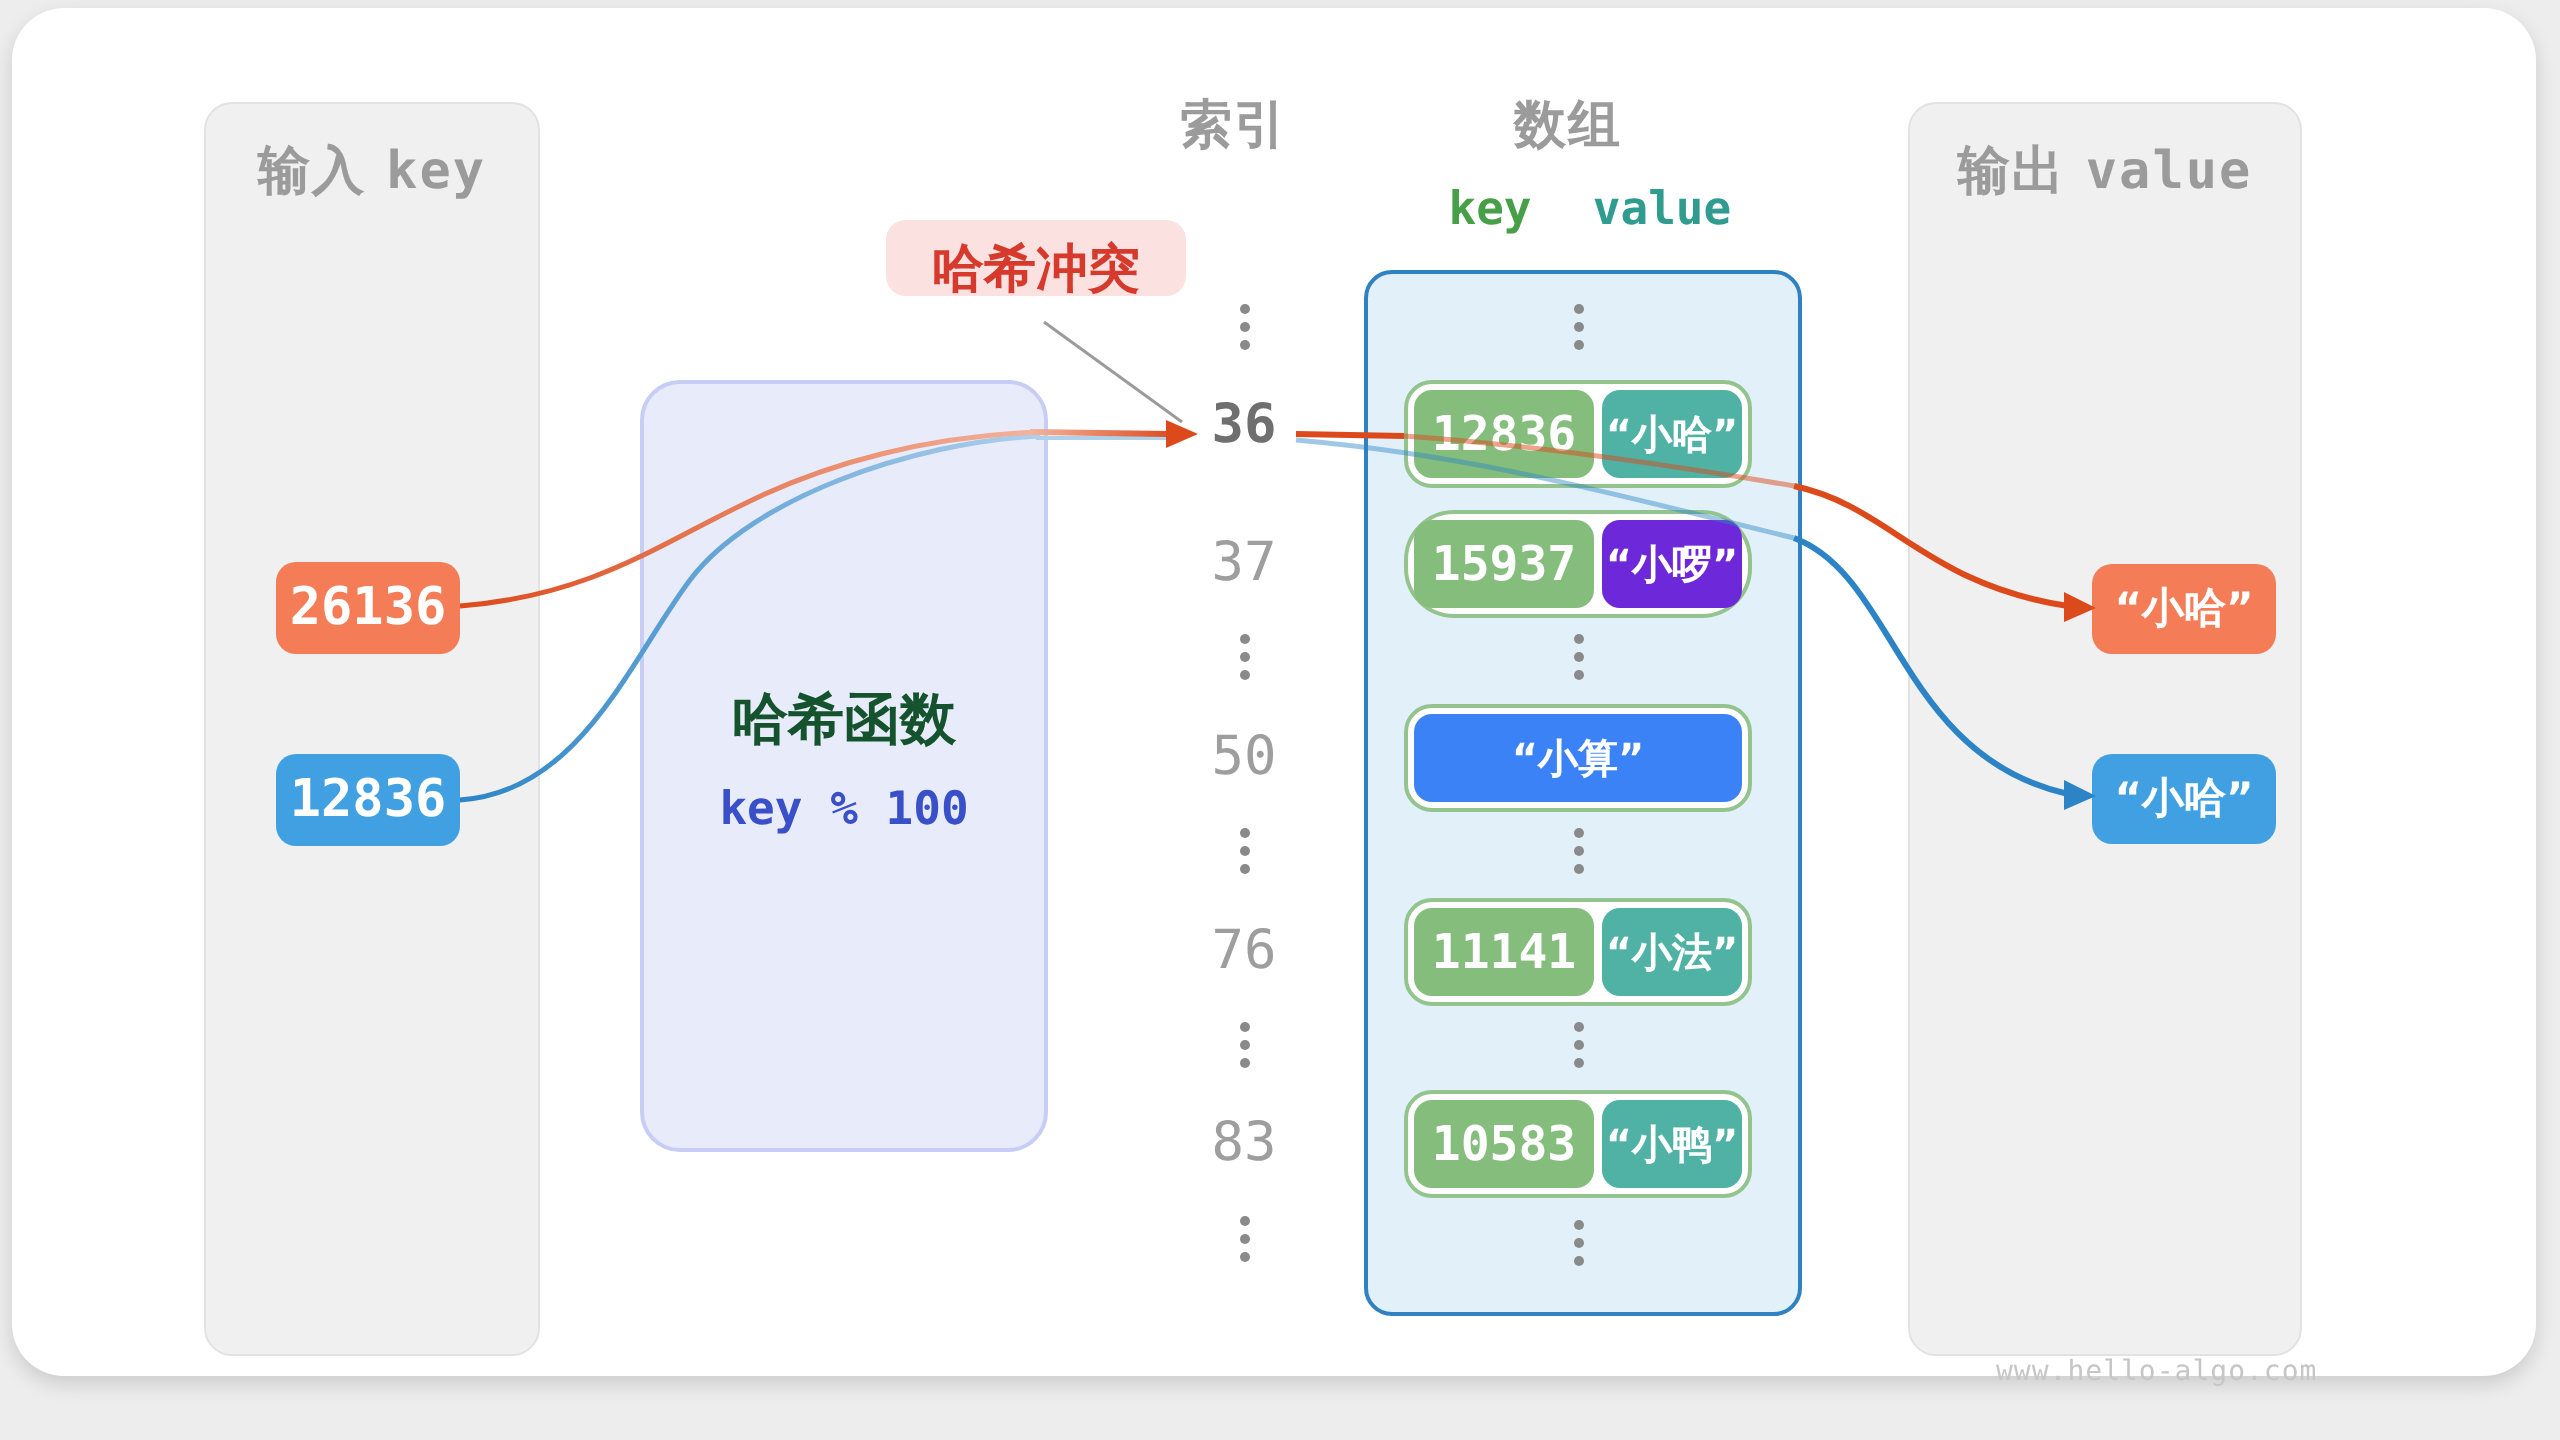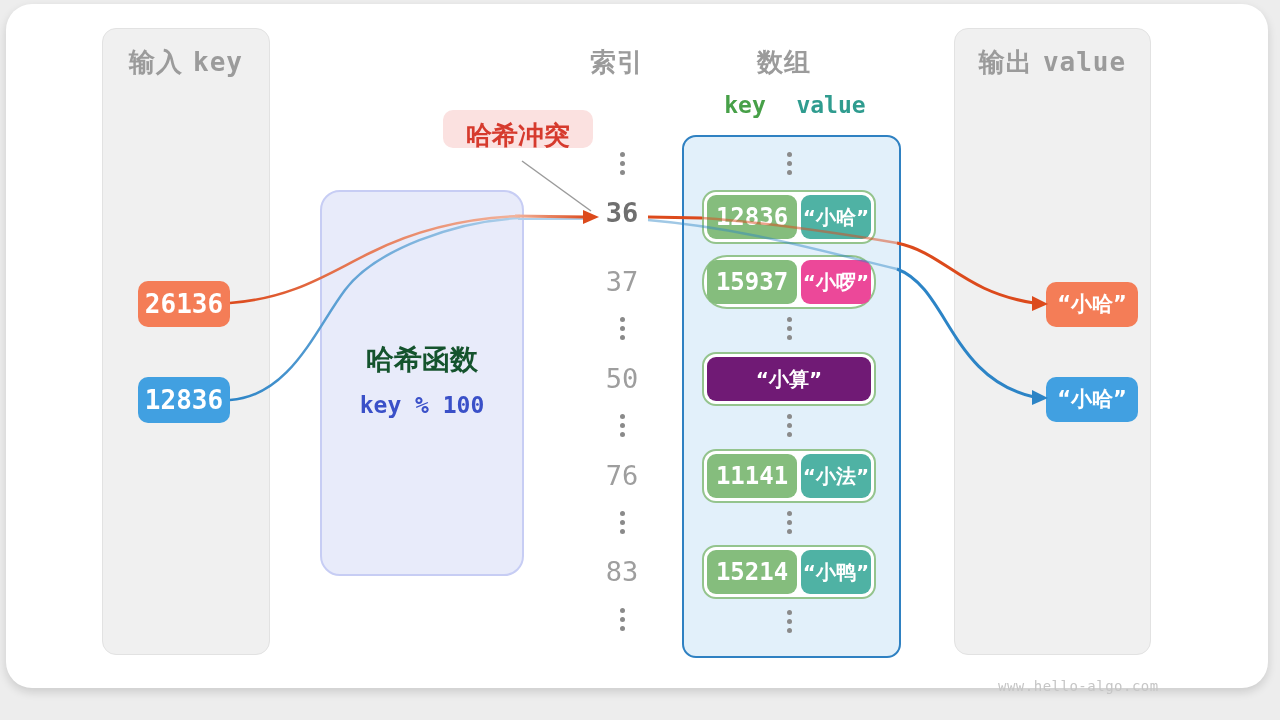--- a/index.html
+++ b/index.html
@@ -13,20 +13,21 @@
 
   .card{
     left:6px;top:4px;width:1262px;height:684px;
     background:#ffffff;border-radius:26px;
     box-shadow:0 4px 10px rgba(0,0,0,.14);
     z-index:0;
   }
   .panel{
     background:#f0f0f0;border:1px solid #e2e2e2;border-radius:14px;
     z-index:1;
+    margin-top:23px;
   }
   #input-panel{left:102px;top:28px;width:166px;height:625px;}
   #output-panel{left:954px;top:28px;width:195px;height:625px;}
   .panel-header{
     position:absolute;top:16px;left:0;width:100%;
     text-align:center;font-size:26px;font-weight:bold;color:#9b9b9b;
     letter-spacing:1px;
   }
   .col-header{
     text-align:center;font-size:26px;font-weight:bold;color:#9b9b9b;
@@ -156,31 +157,31 @@
   </div>
 
 <div id="array-box" class="abs"></div>
 
 <div class="pair abs" style="top:190px;">
   <div class="pair-key" style="background-color: rgb(133, 189, 125);">12836</div>
   <div class="pair-val" style="background-color: rgb(79, 178, 164);">“小哈”</div>
 </div>
 <div class="pair abs" style="top:255px;border-radius:25px;">
   <div class="pair-key" style="background-color: rgb(133, 189, 125);">15937</div>
-  <div class="pair-val" style="background-color: #ec4899; text-align: center;">“小啰”</div>
+  <div class="pair-val" style="background-color: #6d28d9; text-align: center;">“小啰”</div>
 </div>
 <div class="pair abs" style="top:352px;">
-  <div class="pair-val" style="background-color: #701a75;">“小算”</div>
+  <div class="pair-val" style="background-color: #3b82f6;">“小算”</div>
 </div>
 <div class="pair abs" style="top:449px;">
   <div class="pair-key" style="background-color: rgb(133, 189, 125);">11141</div>
   <div class="pair-val" style="background-color: rgb(79, 178, 164);">“小法”</div>
 </div>
 <div class="pair abs" style="top:545px;">
-  <div class="pair-key" style="background-color: rgb(133, 189, 125);">15214</div>
+  <div class="pair-key" style="background-color: rgb(133, 189, 125);">10583</div>
   <div class="pair-val" style="background-color: rgb(79, 178, 164);">“小鸭”</div>
 </div>
 
 <div class="dots abs" style="left:786px;top:152px;">
     <i></i>
     <i></i>
     <i></i>
   </div>
 <div class="dots abs" style="left:786px;top:317px;">
     <i></i>

